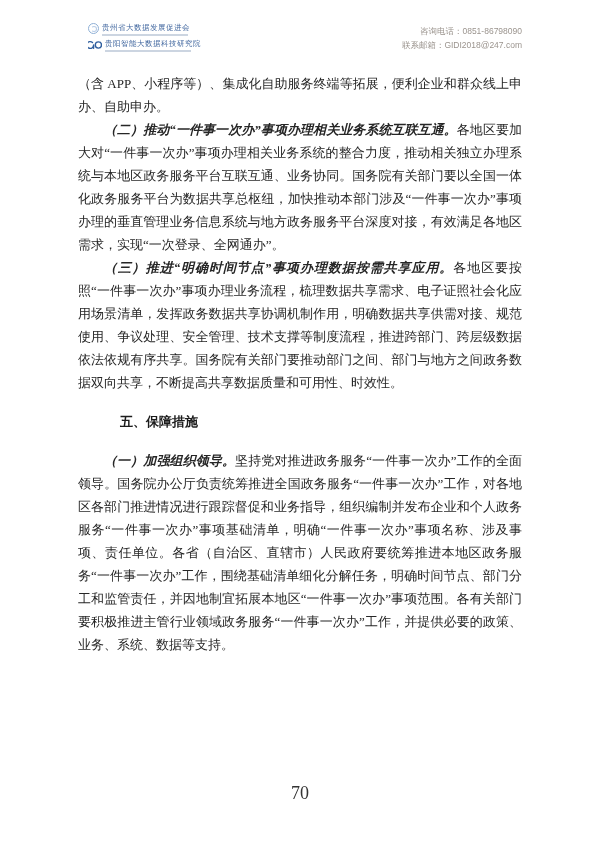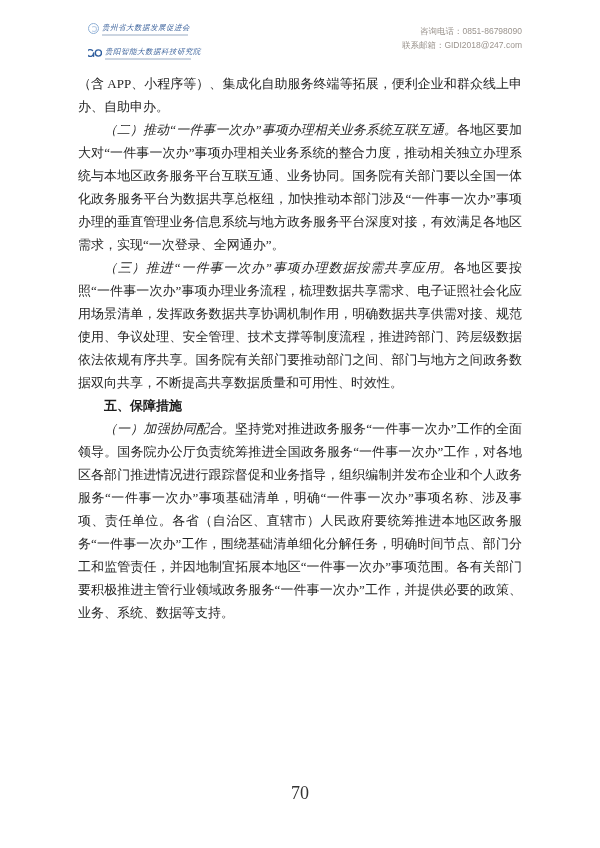--- a/index.html
+++ b/index.html
@@ -9,21 +9,21 @@
     background:#ffffff;
     font-family:"Liberation Serif","DejaVu Serif",serif;
     color:#262626;
     overflow:hidden;
   }
   
   .header{
     position:absolute;top:24px;left:88px;right:78px;
     display:flex;justify-content:space-between;align-items:flex-start;
   }
-  .logos{display:flex;flex-direction:column;gap:12px;font-style:italic;}
+  .logos{display:flex;flex-direction:column;gap:4px;}
   .logo-row{display:flex;align-items:flex-start;gap:3px;}
   .logo-texts{display:flex;flex-direction:column;}
   .logo-title{
     font-family:"Liberation Sans","DejaVu Sans",sans-serif;
     font-size:7.5px;line-height:8px;color:#41679f;letter-spacing:.5px;white-space:nowrap;
   }
   .logo-subline{display:block;width:86px;height:2px;background:#ccd5e1;margin-top:2px;}
   .ring{
     box-sizing:border-box;display:inline-block;width:11px;height:11px;border-radius:50%;
     border:1.5px solid #8fb0d6;position:relative;flex:0 0 auto;margin-top:-1px;
@@ -38,23 +38,23 @@
     font-size:8.5px;line-height:14px;color:#9b948e;text-align:right;white-space:nowrap;
   }
   
   .doc-body{
     position:absolute;top:72px;left:78px;width:444px;
     font-size:13px;line-height:23px;
     text-align:justify;
   }
   .doc-body p{margin:0;padding:0;text-indent:2em;}
   .doc-body p.no-indent{text-indent:0;}
-  .lead{font-weight:normal;font-style:italic;}
+  .lead{font-weight:bold;font-style:italic;}
   .section-heading{
-    margin:0;padding:0;text-indent:2em;
+    margin:16px;padding:0;text-indent:2em;
     font-family:"Liberation Sans","DejaVu Sans",sans-serif;
     font-size:13px;line-height:23px;font-weight:bold;color:#1c1c1c;
   }
   
   .footer{
     position:absolute;left:0;right:0;bottom:44px;
     text-align:center;font-size:18px;color:#333333;
   }
 </style>
 </head>
@@ -91,26 +91,26 @@
         <span>联系邮箱：</span><span>GIDI2018@247.com</span>
       </div>
     </div>
   </div>
 
   <div class="doc-body">
     <p class="no-indent"><span>（含 APP、小程序等）、集成化自助服务终端等拓展，便利企业和群众线上申办、自助申办。</span></p>
 
     <p><span class="lead">（二）推动“一件事一次办”事项办理相关业务系统互联互通。</span><span>各地区要加大对“一件事一次办”事项办理相关业务系统的整合力度，推动相关独立办理系统与本地区政务服务平台互联互通、业务协同。国务院有关部门要以全国一体化政务服务平台为数据共享总枢纽，加快推动本部门涉及“一件事一次办”事项办理的垂直管理业务信息系统与地方政务服务平台深度对接，有效满足各地区需求，实现“一次登录、全网通办”。</span></p>
 
-    <p><span class="lead">（三）推进“一件事一次办”事项办理数据按需共享应用。</span><span>各地区要按照“一件事一次办”事项办理业务流程，梳理数据共享需求、电子证照社会化应用场景清单，发挥政务数据共享协调机制作用，明确数据共享供需对接、规范使用、争议处理、安全管理、技术支撑等制度流程，推进跨部门、跨层级数据依法依规有序共享。国务院有关部门要推动部门之间、部门与地方之间政务数据双向共享，不断提高共享数据质量和可用性、时效性。</span></p>
+    <p><span class="lead">（三）推进“明确时间节点”事项办理数据按需共享应用。</span><span>各地区要按照“一件事一次办”事项办理业务流程，梳理数据共享需求、电子证照社会化应用场景清单，发挥政务数据共享协调机制作用，明确数据共享供需对接、规范使用、争议处理、安全管理、技术支撑等制度流程，推进跨部门、跨层级数据依法依规有序共享。国务院有关部门要推动部门之间、部门与地方之间政务数据双向共享，不断提高共享数据质量和可用性、时效性。</span></p>
 
 
     <h3 class="section-heading">五、保障措施</h3>
 
-    <p><span class="lead">（一）加强协同配合。</span><span>坚持党对推进政务服务“一件事一次办”工作的全面领导。国务院办公厅负责统筹推进全国政务服务“一件事一次办”工作，对各地区各部门推进情况进行跟踪督促和业务指导，组织编制并发布企业和个人政务服务“一件事一次办”事项基础清单，明确“一件事一次办”事项名称、涉及事项、责任单位。各省（自治区、直辖市）人民政府要统筹推进本地区政务服务“一件事一次办”工作，围绕基础清单细化分解任务，明确时间节点、部门分工和监管责任，并因地制宜拓展本地区“一件事一次办”事项范围。各有关部门要积极推进主管行业领域政务服务“一件事一次办”工作，并提供必要的政策、业务、系统、数据等支持。</span></p>
+    <p><span class="lead">（一）加强组织领导。</span><span>坚持党对推进政务服务“一件事一次办”工作的全面领导。国务院办公厅负责统筹推进全国政务服务“一件事一次办”工作，对各地区各部门推进情况进行跟踪督促和业务指导，组织编制并发布企业和个人政务服务“一件事一次办”事项基础清单，明确“一件事一次办”事项名称、涉及事项、责任单位。各省（自治区、直辖市）人民政府要统筹推进本地区政务服务“一件事一次办”工作，围绕基础清单细化分解任务，明确时间节点、部门分工和监管责任，并因地制宜拓展本地区“一件事一次办”事项范围。各有关部门要积极推进主管行业领域政务服务“一件事一次办”工作，并提供必要的政策、业务、系统、数据等支持。</span></p>
 
   </div>
 
   <div class="footer">
     <span>70</span>
   </div>
 
 </div>
 
 </body></html>

